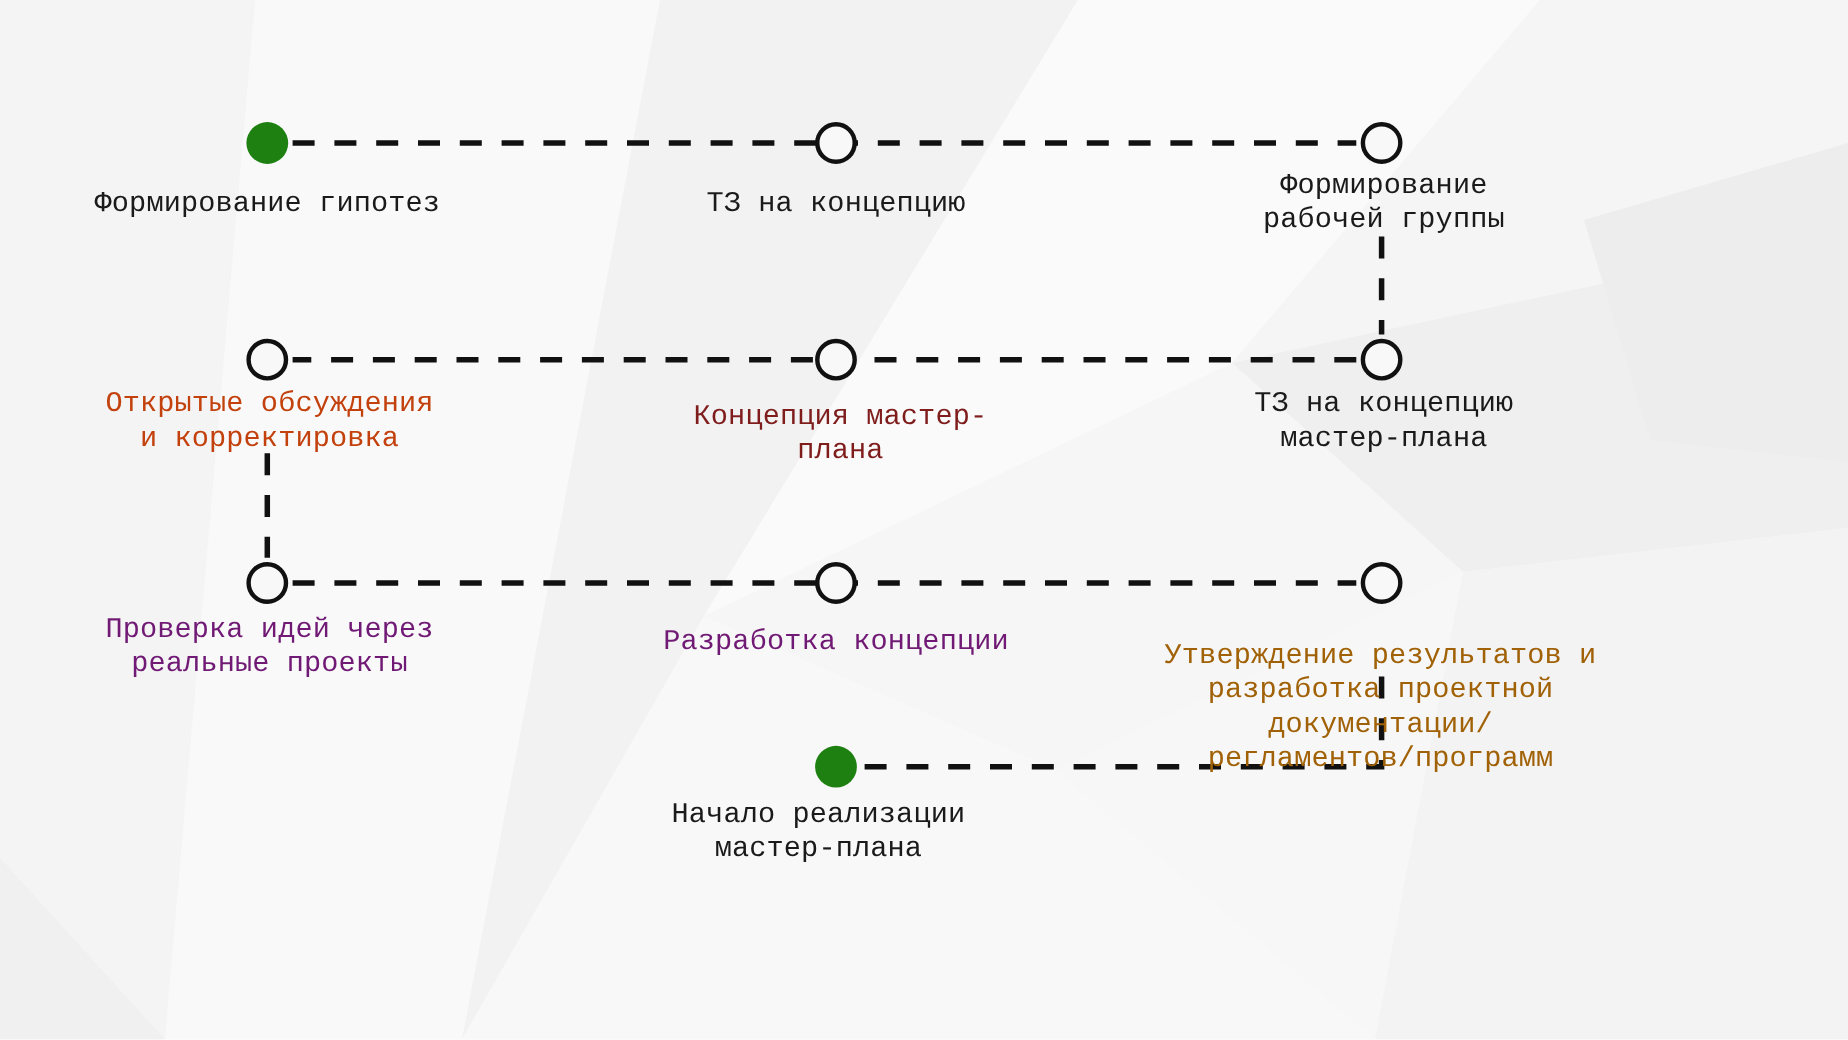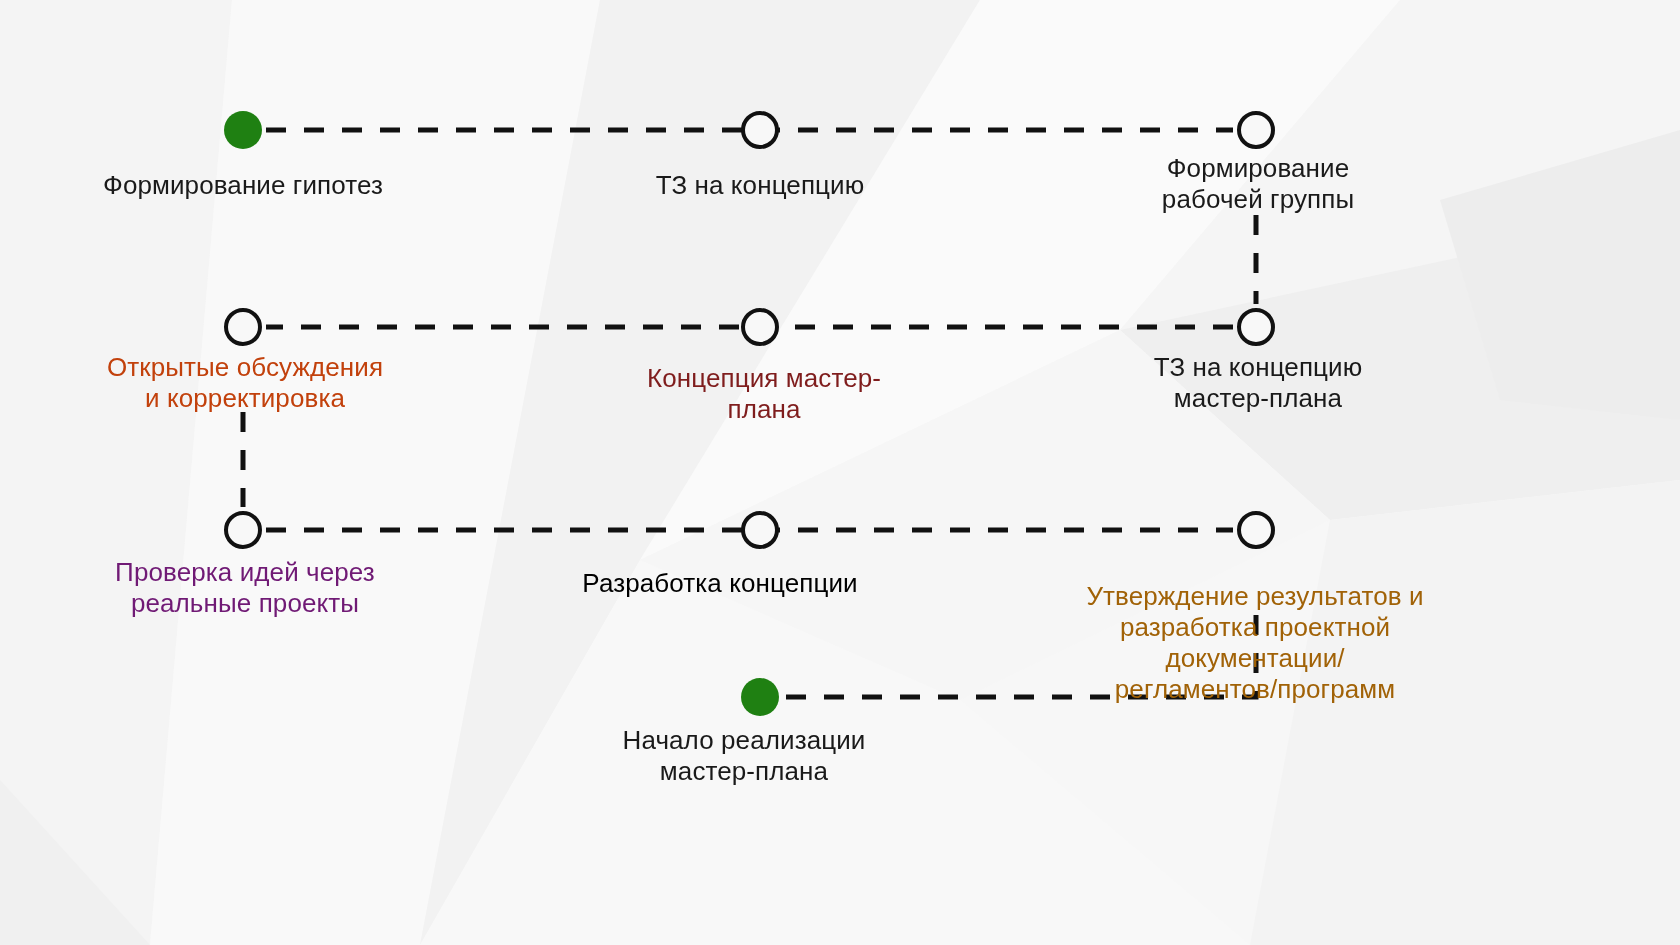--- a/index.html
+++ b/index.html
@@ -7,21 +7,21 @@
     margin: 0;
     padding: 0;
     background: #ffffff;
   }
   #stage {
     position: relative;
     width: 1680px;
     height: 945px;
     overflow: hidden;
     background: #f7f7f7;
-    font-family: Liberation Sans, sans-serif;
+    font-family: Liberation Mono, monospace;
   }
   #bg-polys {
     position: absolute;
     inset: 0;
     width: 100%;
     height: 100%;
     pointer-events: none;
   }
   #edges {
     position: absolute;
@@ -96,21 +96,21 @@
       <div class="node hollow" style="left: 760px; top: 327px; width: 38px; height: 38px; border-color: rgb(17, 17, 17);"></div>
       <div class="label" style="left: 764px; top: 363px; color: #7f1d1d;">Концепция мастер-
 плана</div>
       <div class="node hollow" style="left: 243px; top: 327px; width: 38px; height: 38px; border-color: rgb(17, 17, 17);"></div>
       <div class="label" style="left: 245px; top: 352px; color: #c2410c;">Открытые обсуждения
 и корректировка</div>
       <div class="node hollow" style="left: 243px; top: 530px; width: 38px; height: 38px; border-color: rgb(17, 17, 17);"></div>
       <div class="label" style="left: 245px; top: 557px; color: #701a75;">Проверка идей через
 реальные проекты</div>
       <div class="node hollow" style="left: 760px; top: 530px; width: 38px; height: 38px; border-color: rgb(17, 17, 17);"></div>
-      <div class="label" style="left: 720px; top: 568px; color: #000000;">Разработка концепции</div>
+      <div class="label" style="left: 760px; top: 568px; color: #701a75;">Разработка концепции</div>
       <div class="node hollow" style="left: 1256px; top: 530px; width: 38px; height: 38px; border-color: rgb(17, 17, 17);"></div>
       <div class="label" style="left: 1255px; top: 581px; color: #a16207;">Утверждение результатов и
 разработка проектной документации/
 регламентов/программ</div>
       <div class="node filled" style="left: 760px; top: 697px; width: 38px; height: 38px; background: rgb(31, 128, 18);"></div>
       <div class="label" style="left: 744px; top: 725px; color: rgb(26, 26, 26);">Начало реализации
 мастер-плана</div>
     </div>
 
 </div>

